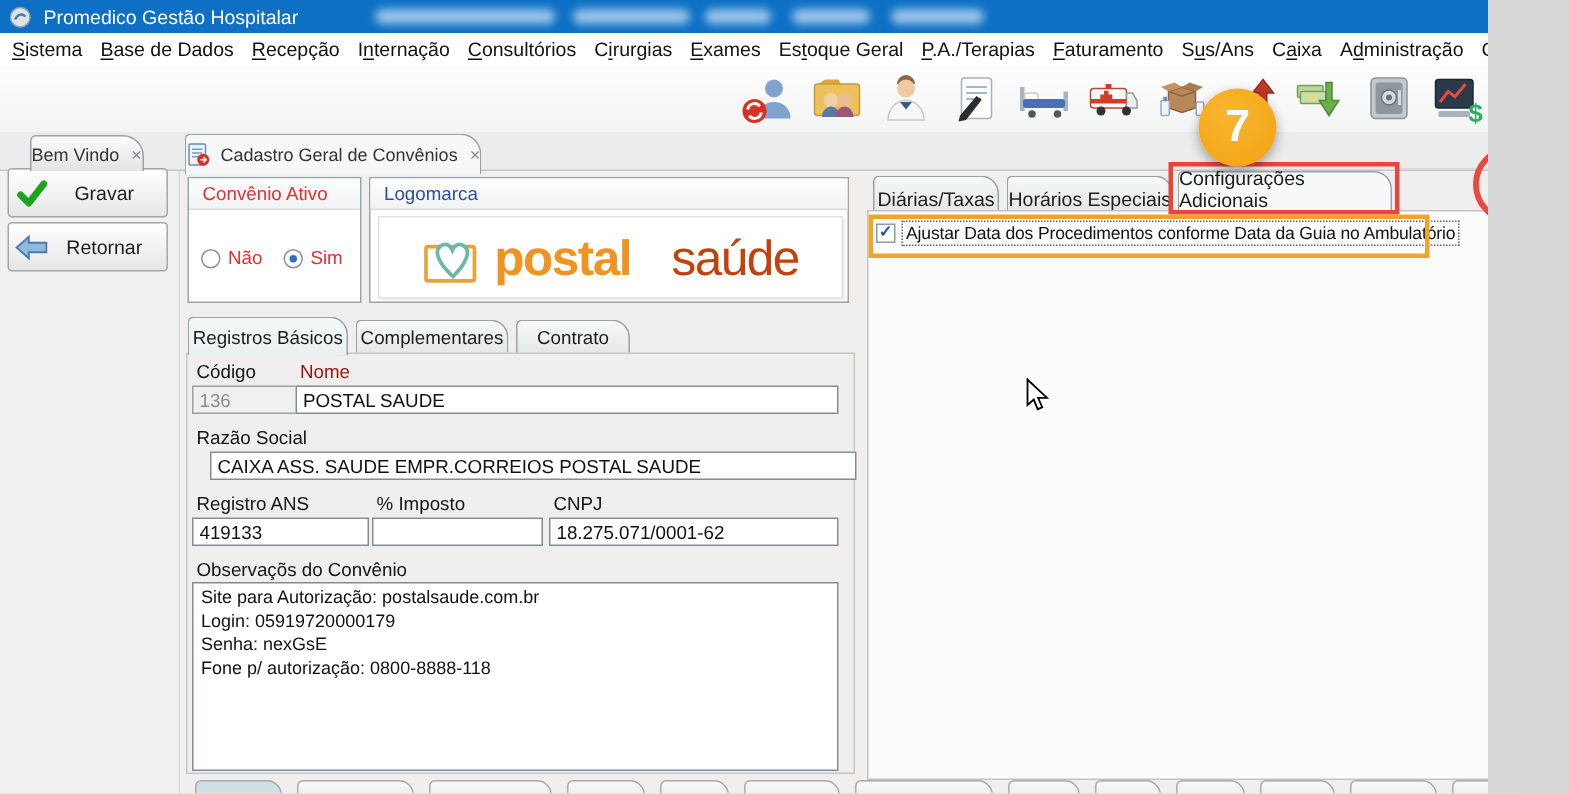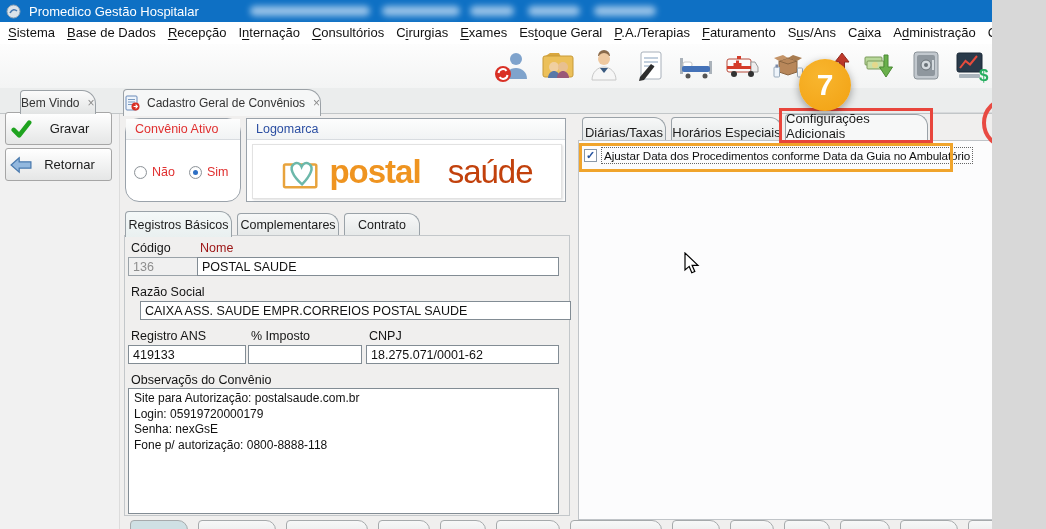--- a/index.html
+++ b/index.html
@@ -302,21 +302,21 @@
   </div>
   <div class="sbtn" style="top:148px;">
     <span class="bic">
       <svg width="24" height="18" viewBox="0 0 26 20">
         <path d="M11 2L2 10l9 8v-4.5h13v-7H11z" fill="#93b8de" stroke="#4a7aae" stroke-width="1.4"></path>
       </svg>
     </span>
     <span class="blb">Retornar</span>
   </div>
 
-  <div class="groupbox" style="left:125px;top:118px;width:116px;height:84px;border-radius:14px;">
+  <div class="groupbox" style="left:125px;top:118px;width:116px;height:84px;">
     <div class="gb-title red-t">Convênio Ativo</div>
     <div class="radio-row">
       <span class="radio" style="margin-left:8px;"></span>
       <span class="rlabel">Não</span>
       <span class="radio sel" style="margin-left:14px;"></span>
       <span class="rlabel">Sim</span>
     </div>
   </div>
 
   <div class="groupbox" style="left:246px;top:118px;width:320px;height:84px;">

